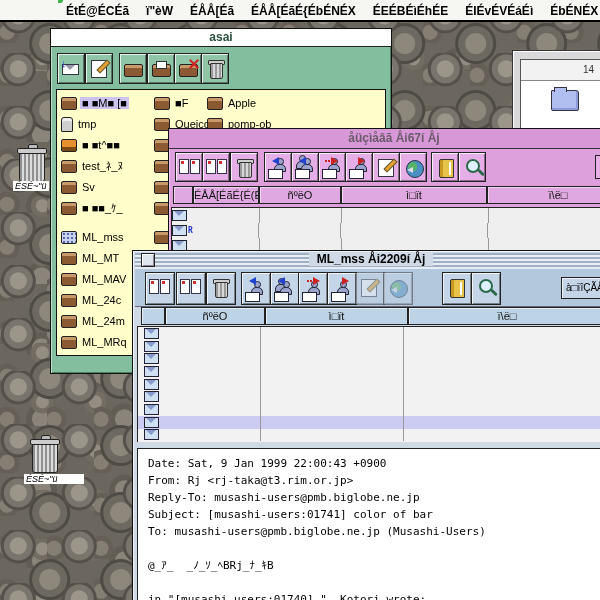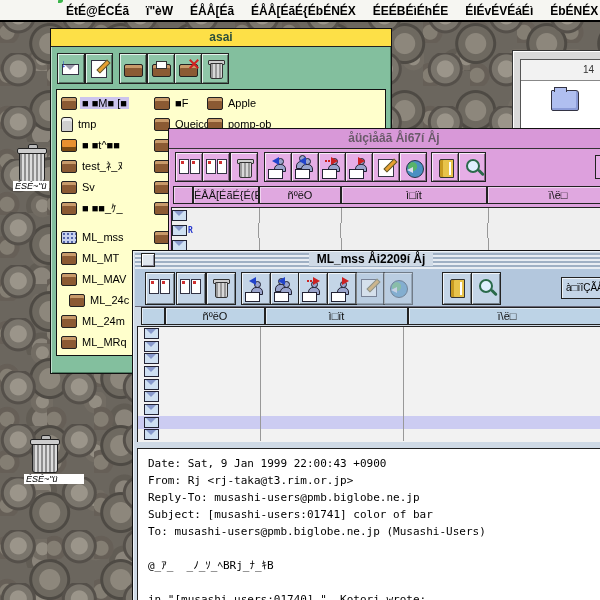--- a/index.html
+++ b/index.html
@@ -25,21 +25,21 @@
   .apple:after{content:"";position:absolute;top:3px;right:-3px;width:6px;height:6px;border-radius:50%;background:#f6f6f2;}
   .menu-item{font-weight:bold;font-size:12px;color:#000;margin-right:17px;white-space:nowrap;}
   
   .window{position:absolute;}
   .tbtn{position:absolute;border:1px solid #222;
     box-shadow:inset 1px 1px 0 rgba(255,255,255,.75), inset -1px -1px 0 rgba(0,0,0,.4);}
   .tbtn.disabled{opacity:.45;}
   
   #asai{left:50px;top:28px;width:340px;height:344px;background:#83bf9e;border:1px solid #111;
     box-shadow:inset 1px 1px 0 #bfe0cd, inset -1px -1px 0 #4e8064;z-index:10;}
-  #asai .titlebar{height:17px;border-bottom:1px solid #222;background:#fde047;
+  #asai .titlebar{height:17px;border-bottom:1px solid #222;background:#ffffff;
     text-align:center;font-weight:bold;font-size:12px;color:#2b4f3c;line-height:17px;}
   #asai .tbtn{background:#8fc6a8;width:26px;height:29px;top:18px;}
   #asai-dd{position:absolute;left:211px;top:22px;width:124px;height:24px;background:#8fc6a8;
     border:1px solid #222;box-shadow:inset 1px 1px 0 rgba(255,255,255,.7), inset -1px -1px 0 rgba(0,0,0,.4);
     font-size:11px;line-height:24px;text-align:center;color:#1c2a22;}
   #asai-dd .dd-arrow{position:absolute;right:7px;top:10px;width:0;height:0;
     border-left:5px solid transparent;border-right:5px solid transparent;border-top:6px solid #2a4435;}
   #asai-list{position:absolute;left:5px;top:60px;width:328px;height:265px;background:#ffffcc;
     border:1px solid #111;overflow:hidden;}
   .asai-item{position:absolute;height:16px;display:flex;align-items:center;font-size:11px;color:#000;white-space:nowrap;}
@@ -236,21 +236,21 @@
         <span class="lbl">ML_m</span>
       </div>
       <div class="asai-item" style="left: 4px; top: 160px;">
         <span class="li li-basket"></span>
         <span class="lbl">ML_MT</span>
       </div>
       <div class="asai-item" style="left: 4px; top: 181px;">
         <span class="li li-basket"></span>
         <span class="lbl">ML_MAV</span>
       </div>
-      <div class="asai-item" style="left: 12px; top: 202px;">
+      <div class="asai-item" style="left: 4px; top: 202px;">
         <span class="li li-basket"></span>
         <span class="lbl">ML_24c</span>
       </div>
       <div class="asai-item" style="left: 4px; top: 223px;">
         <span class="li li-basket"></span>
         <span class="lbl">ML_24m</span>
       </div>
       <div class="asai-item" style="left: 4px; top: 244px;">
         <span class="li li-basket"></span>
         <span class="lbl">ML_MRq</span>

